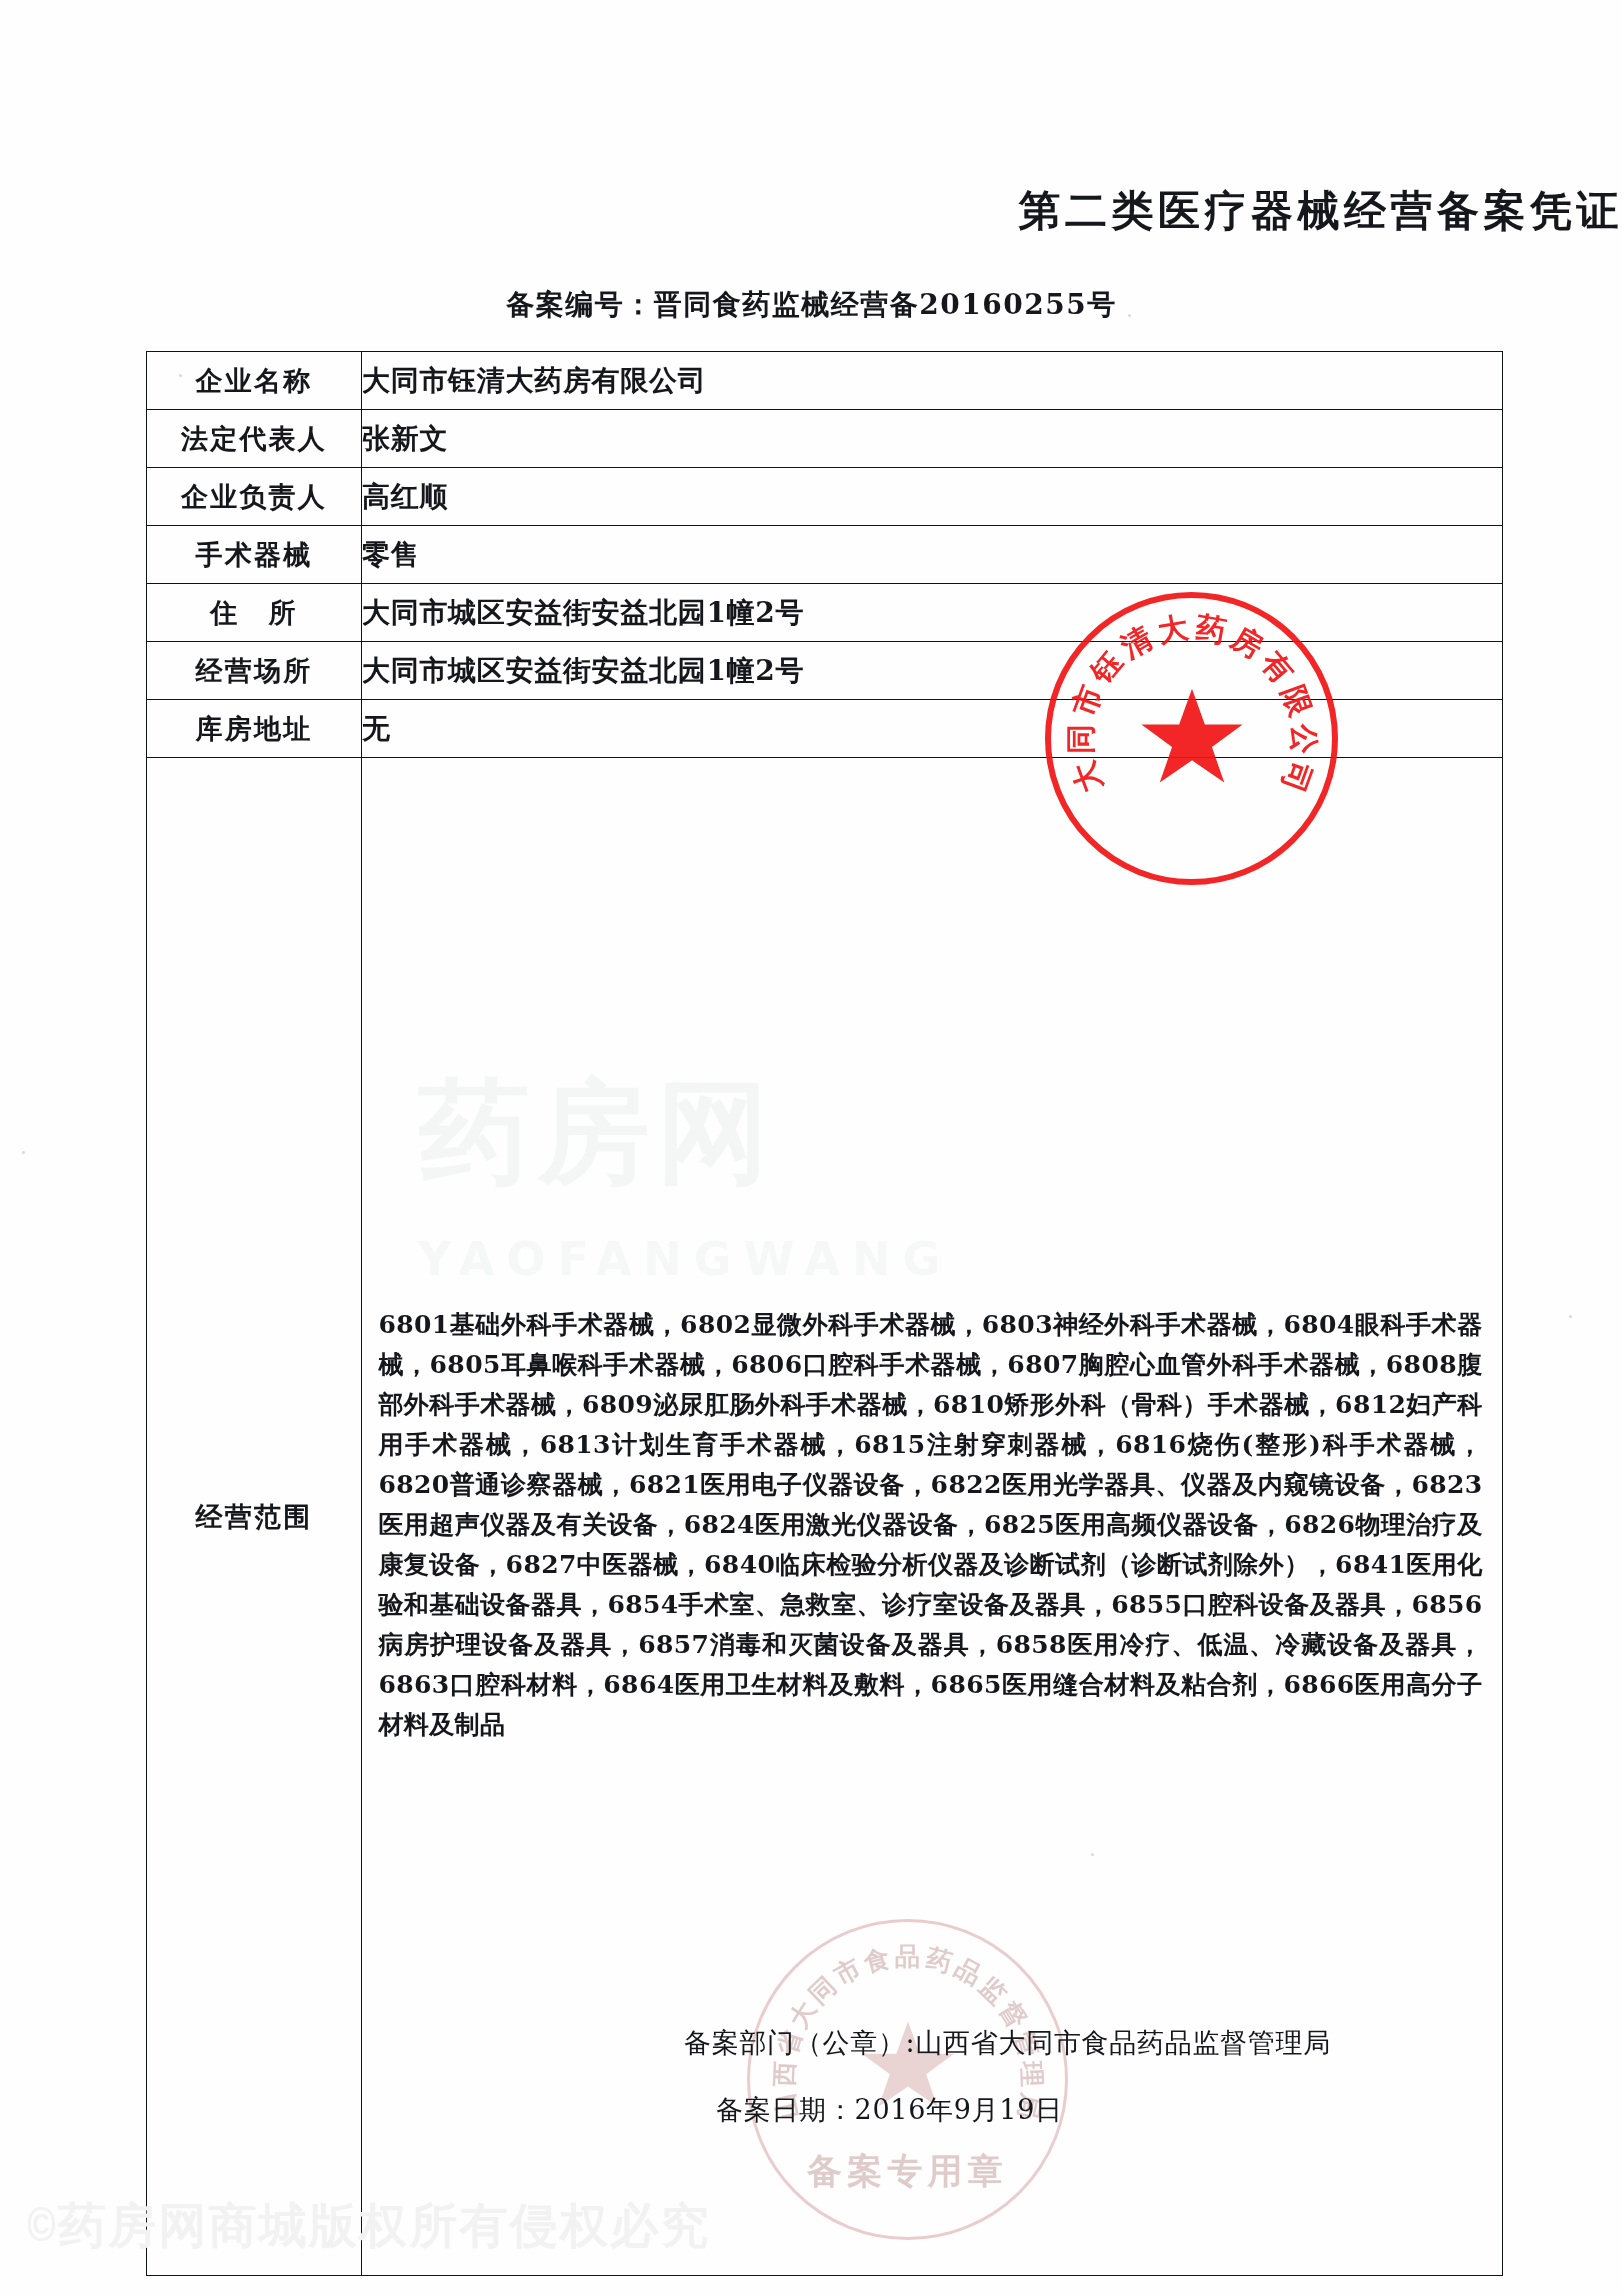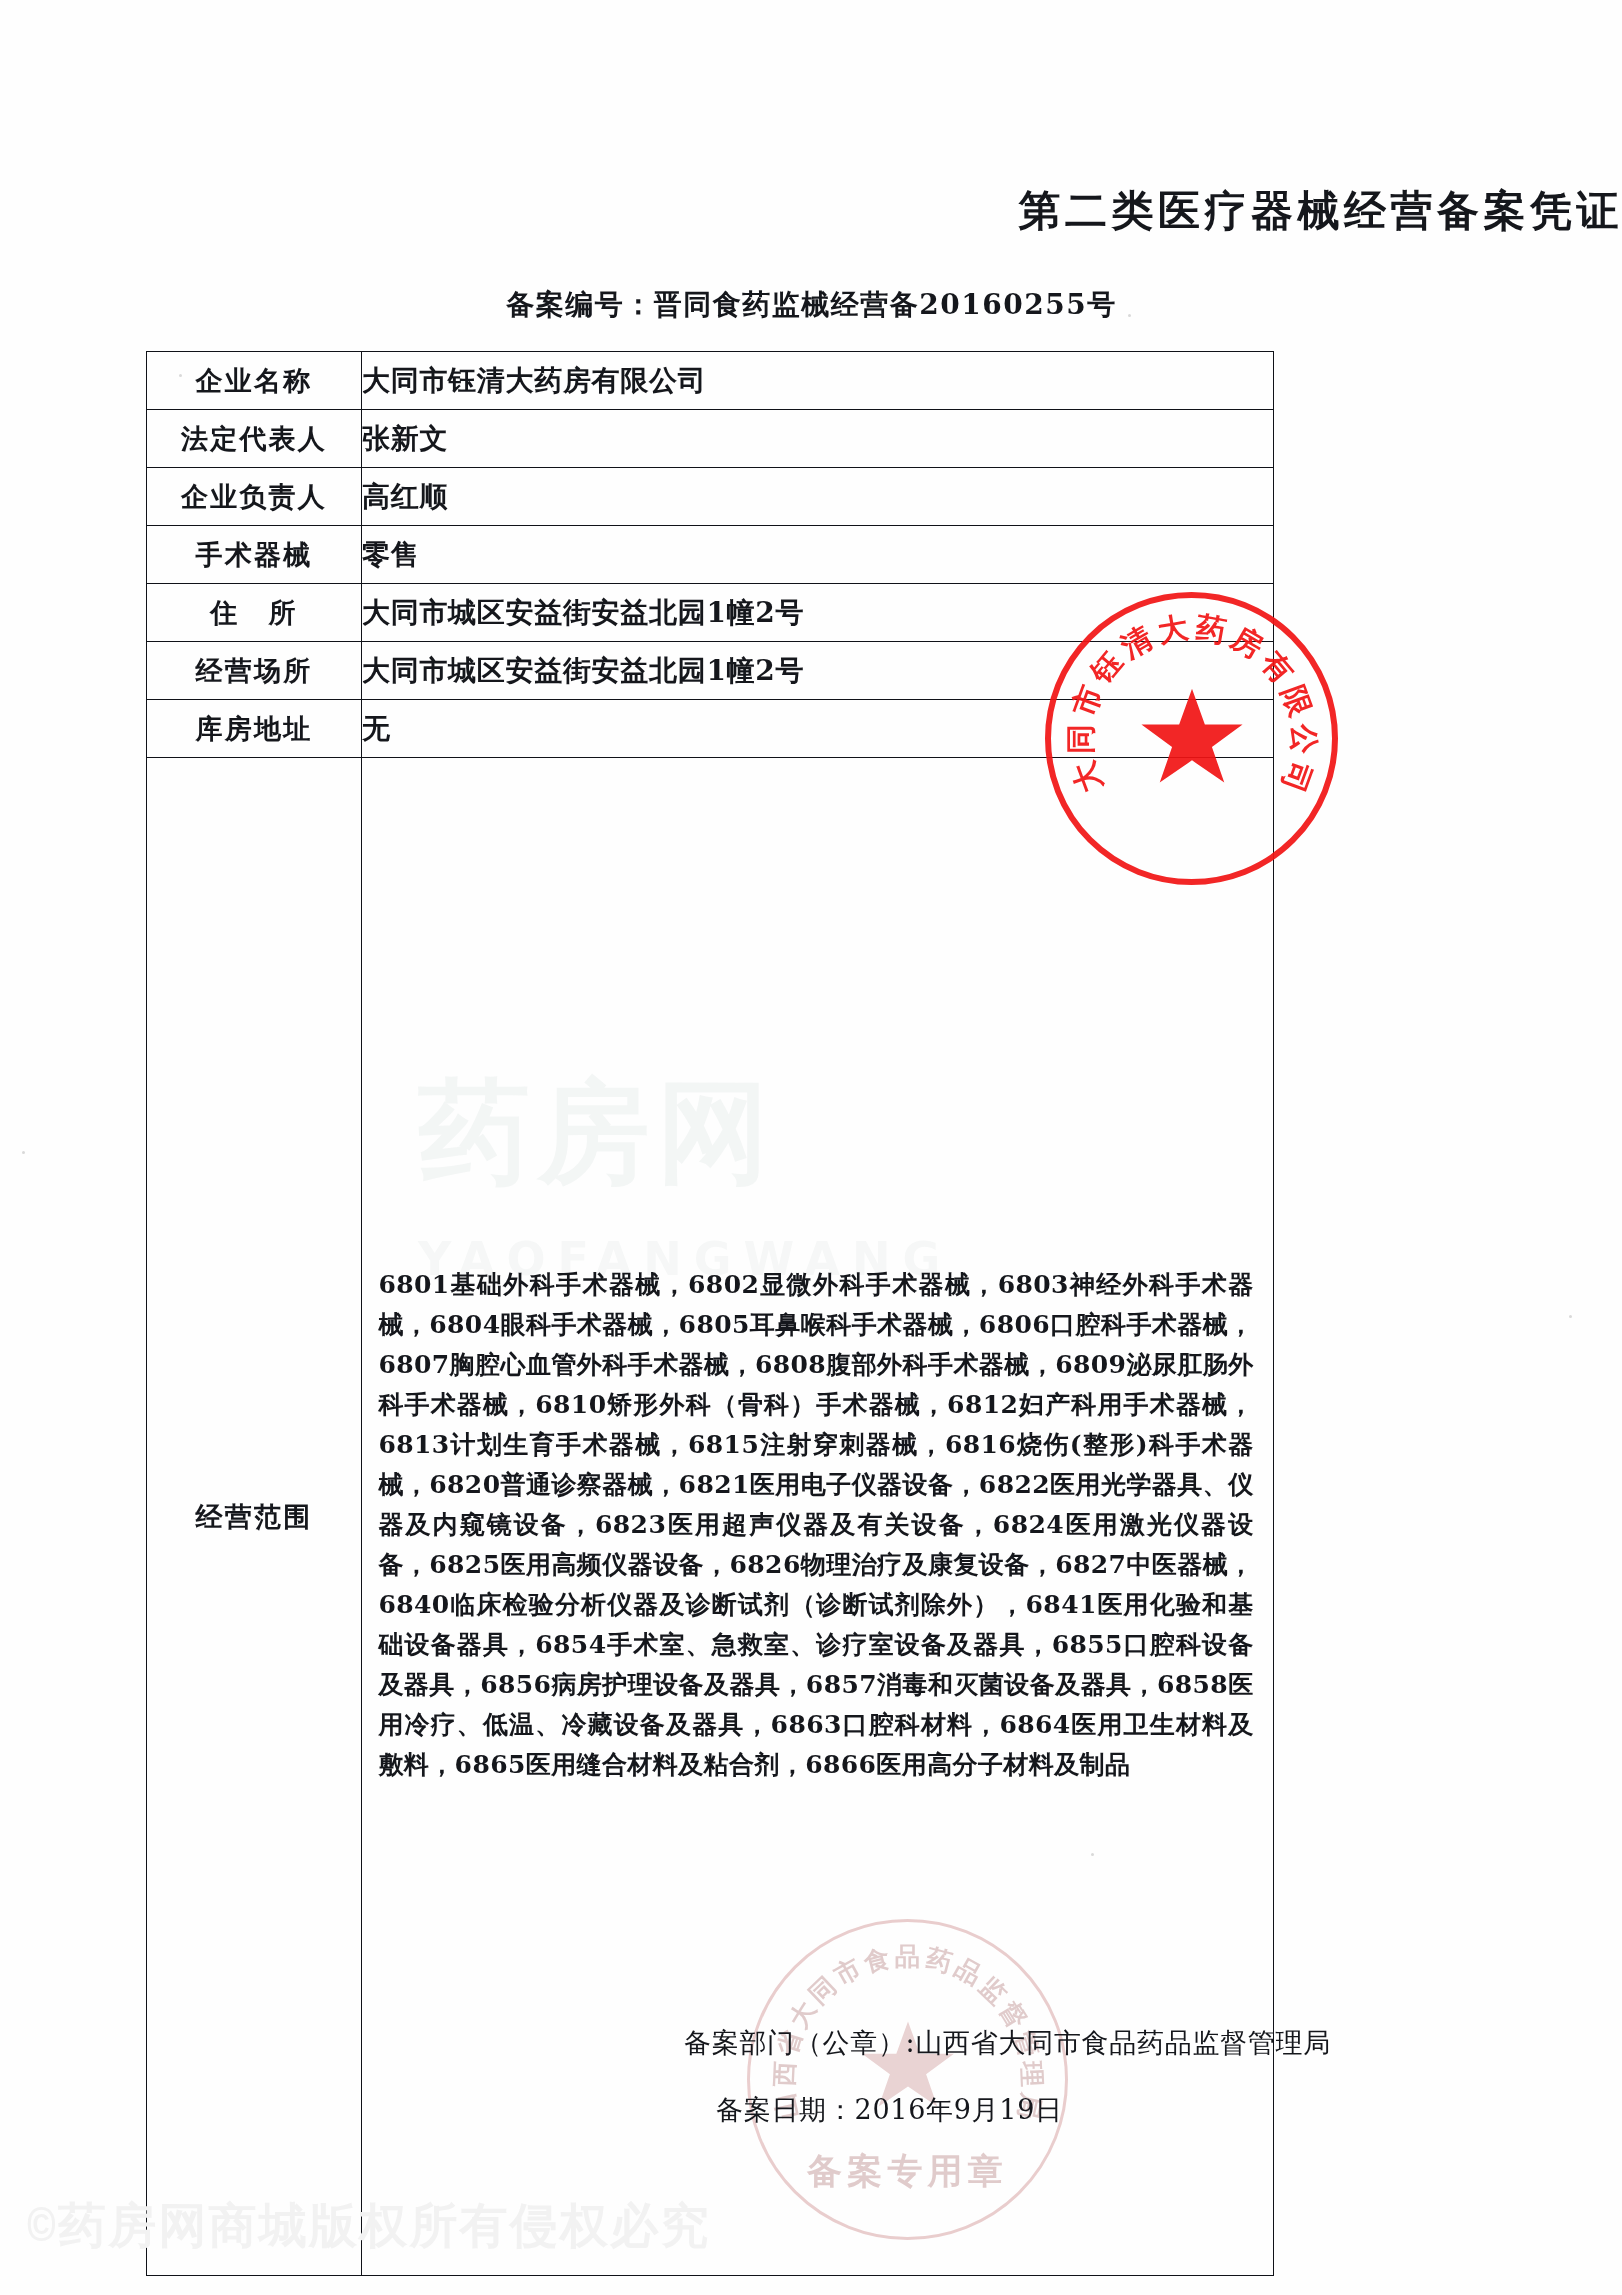--- a/index.html
+++ b/index.html
@@ -46,21 +46,21 @@
     font-size: 28px;
     letter-spacing: 1.5px;
     font-weight: 700;
   }
 
   
   .cert-table {
     position: absolute;
     left: 146px;
     top: 351px;
-    width: 1128px;
+    width: 1357px;
     border-collapse: collapse;
     table-layout: fixed;
   }
   .cert-table td {
     border: 1.5px solid #101218;
     padding: 0;
     vertical-align: middle;
   }
   .col-label { width: 215px; }
   .lbl {

